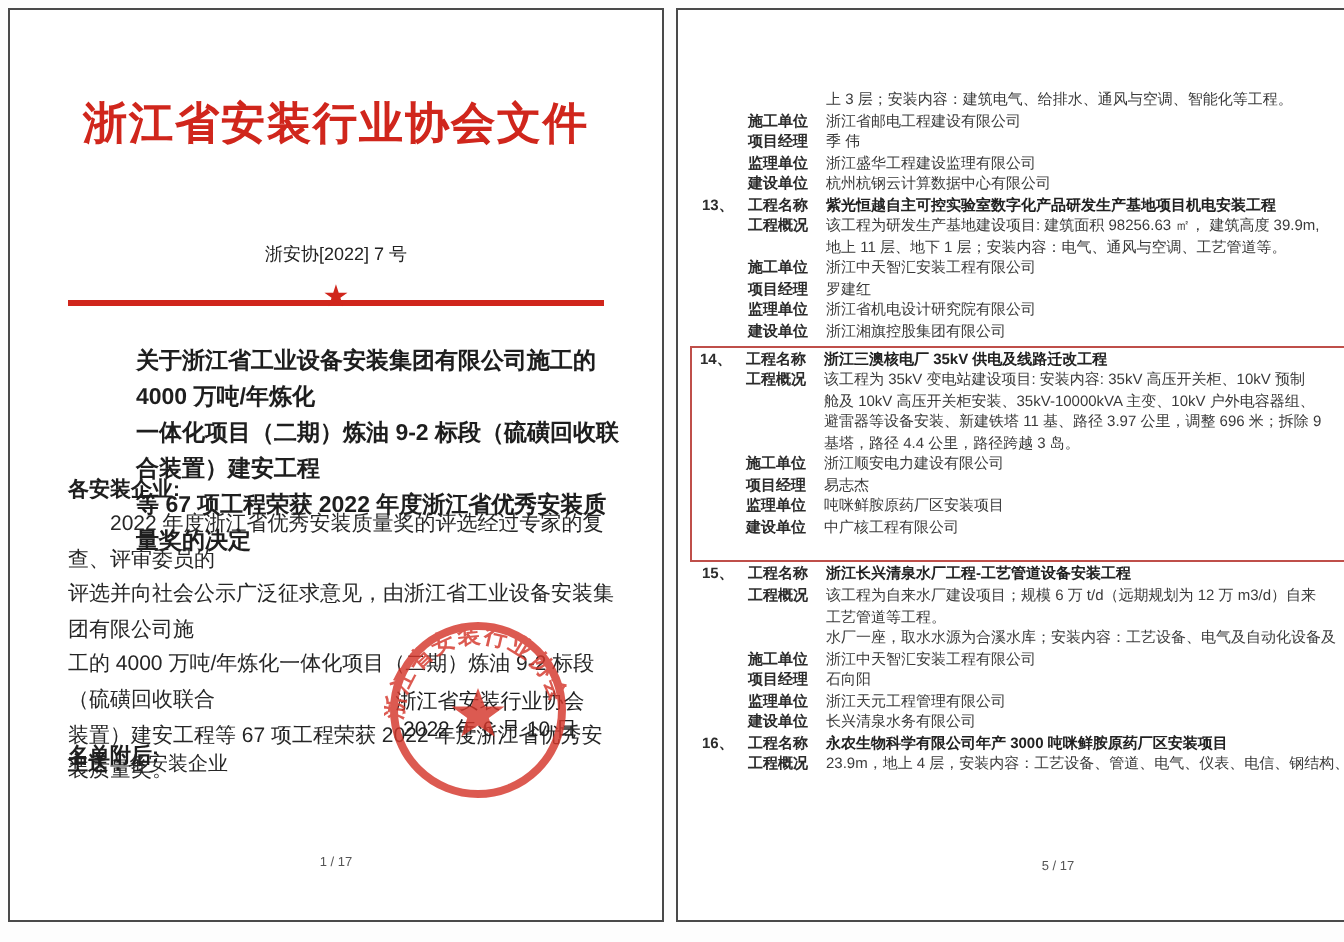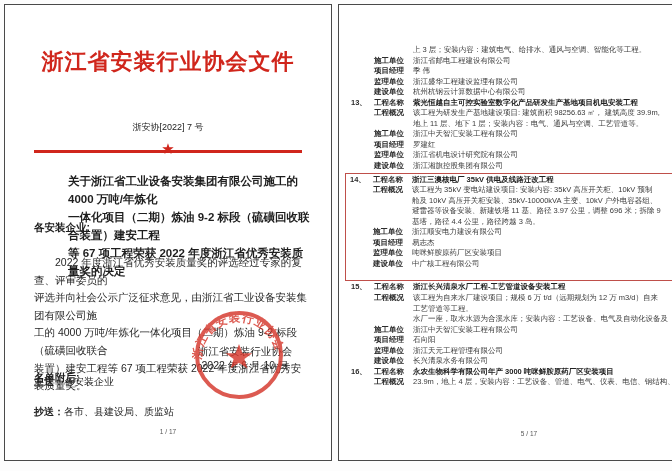--- a/index.html
+++ b/index.html
@@ -13,21 +13,21 @@
 
   
   .lp-header{position:absolute;top:42px;left:0;right:0;text-align:center;
     font-size:22px;font-weight:bold;letter-spacing:1px;color:var(--accent,#d0261c);}
   .lp-docnum{position:absolute;top:116px;left:0;right:0;text-align:center;font-size:9px;color:#222;}
   .lp-rule{position:absolute;top:145px;left:29px;right:29px;height:3px;background:var(--accent,#d0261c);}
   .lp-rule .star{position:absolute;left:50%;top:-9px;transform:translateX(-50%);
     font-size:15px;line-height:15px;color:var(--accent,#d0261c);background:transparent;}
   .lp-title{position:absolute;top:167px;left:35px;right:18px;text-align:left;
     font-size:11.5px;font-weight:bold;line-height:18px;color:#1e1e1e;margin-left:28px;}
-  .lp-salutation{position:absolute;top:216px;left:29px;font-size:10.5px;font-weight:bold;color:#1e1e1e;}
+  .lp-salutation{position:absolute;top:233px;left:29px;font-size:10.5px;font-weight:bold;color:#1e1e1e;}
   .lp-body{position:absolute;top:249px;left:29px;right:24px;font-size:10.5px;line-height:17.6px;color:#262626;}
   .lp-body div:first-child{text-indent:2em;}
   .lp-sign{position:absolute;top:339px;left:160px;width:160px;text-align:center;
     font-size:10.5px;line-height:14px;color:#1e1e1e;}
   .stamp{position:absolute;left:187px;top:303px;width:94px;height:94px;opacity:.82;pointer-events:none;}
   .lp-note{position:absolute;top:366px;left:29px;font-size:10.5px;font-weight:bold;color:#1e1e1e;}
   .lp-to{position:absolute;top:370px;left:29px;font-size:10px;color:#262626;}
   .lp-cc{position:absolute;top:400px;left:29px;font-size:10px;color:#262626;}
   .lp-to .bold,.lp-cc .bold{font-weight:bold;color:#1e1e1e;}
   .lp-pagenum{position:absolute;top:423px;left:0;right:0;text-align:center;font-size:6.5px;color:#555;}
@@ -74,23 +74,20 @@
     <circle cx="47" cy="47" r="42" fill="none" stroke="#d5372c" stroke-width="4"></circle>
     <polygon points="47,36 50.5,45.2 60.3,45.2 52.4,51 55.4,60.4 47,54.7 38.6,60.4 41.6,51 33.7,45.2 43.5,45.2" fill="#d5372c"></polygon>
     <text font-size="11.5" fill="#d5372c" font-weight="bold" letter-spacing="1">
       <textPath href="#stamp-arc" startOffset="6%">浙江省安装行业协会</textPath>
     </text>
   </svg>
   <div class="lp-note">名单附后:</div>
   <div class="lp-to">
     <span class="bold">主送：</span><span>各安装企业</span>
   </div>
-  <div class="lp-cc">
-    <span class="bold">抄送：</span><span>各市、县建设局、质监站</span>
-  </div>
   <div class="lp-pagenum">1 / 17</div>
 </div>
 
 <div class="page" id="right-page">
   <div class="rp-rows">
       <div class="row-group">
         <div class="row">
           <span class="num"></span>
           <span class="label"></span>
           <div class="content">

